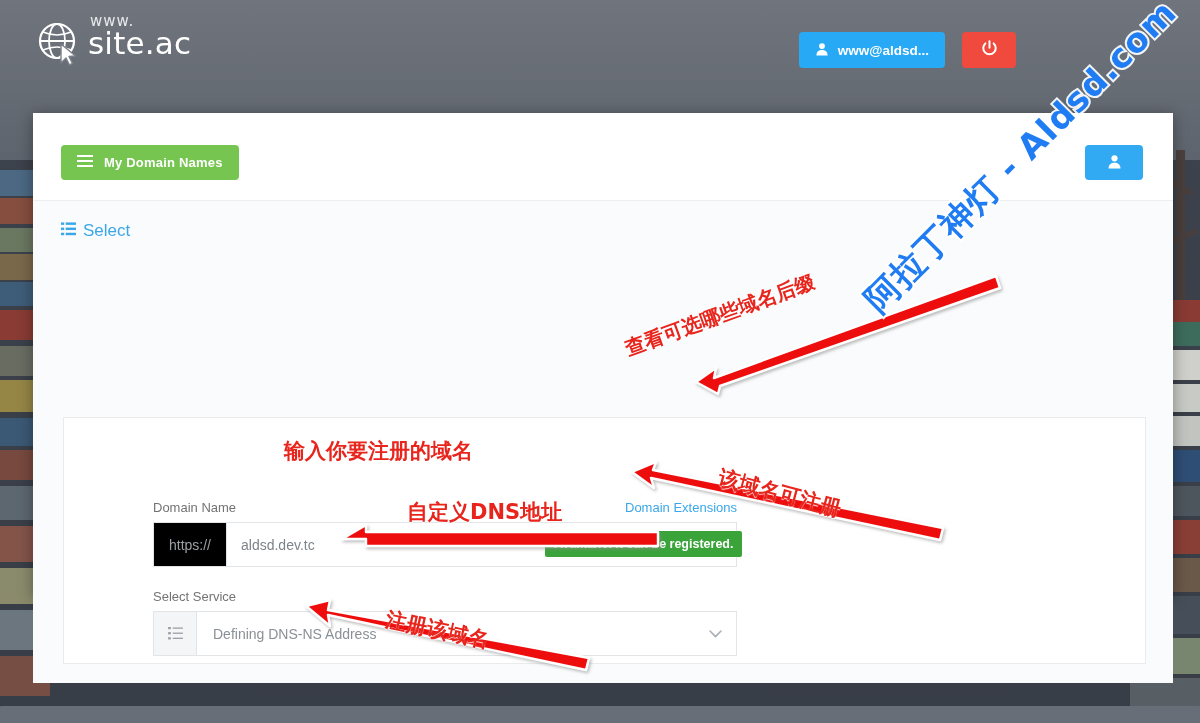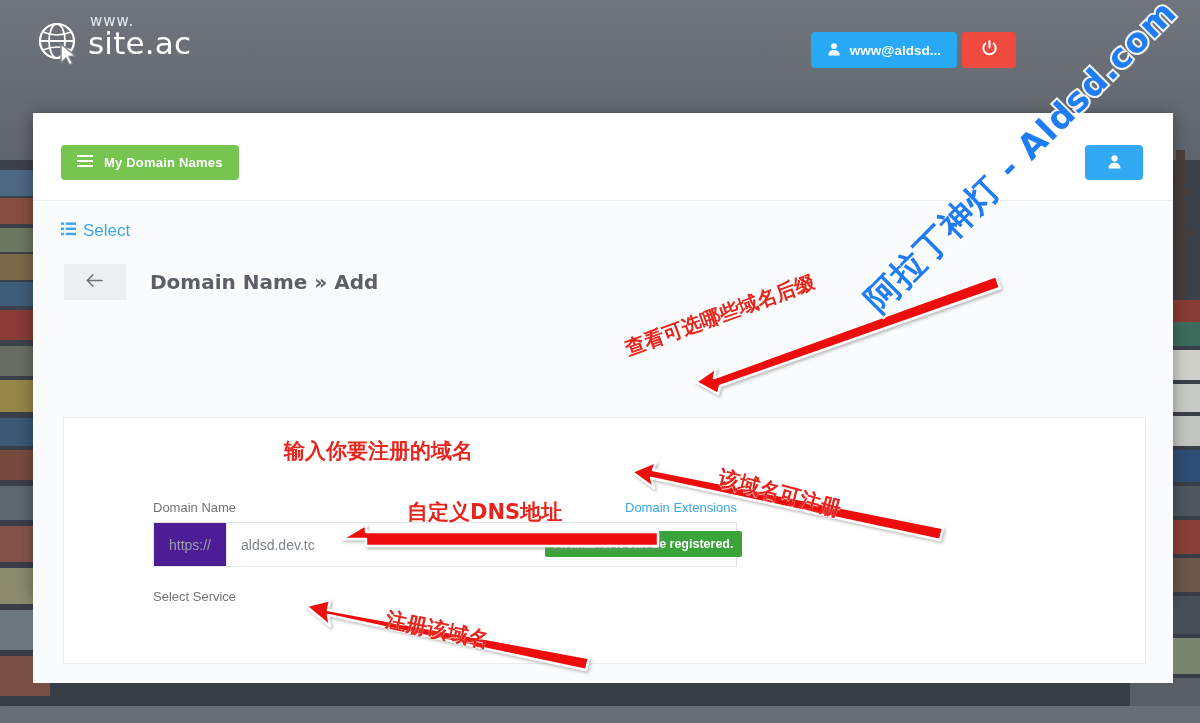--- a/index.html
+++ b/index.html
@@ -47,21 +47,21 @@
     font-size:15px; color:#e6e8ea; letter-spacing:1px;
     position:absolute; left:2px; top:-14px; line-height:1;
     font-family:"DejaVu Sans", sans-serif;
   }
   #logo-site {
     font-size:31px; color:#ffffff; line-height:1; letter-spacing:.2px;
     font-family:"DejaVu Sans", sans-serif; font-weight:400;
   }
   #top-actions {
     position:absolute; right:20px; top:32px;
-    display:flex; align-items:center; gap:5px;
+    display:flex; align-items:center; gap:17px;
   }
   .btn-user-top {
     background:#28a9f5; color:#fff; border:none; border-radius:4px;
     height:36px; padding:0 16px; display:flex; align-items:center; gap:9px;
     font-size:13.5px; font-weight:bold; cursor:pointer;
     font-family:"Liberation Sans", sans-serif;
   }
   .btn-power-top {
     background:#ef4a3d; color:#fff; border:none; border-radius:4px;
     height:36px; width:54px; display:flex; align-items:center; justify-content:center;
@@ -121,21 +121,21 @@
   .field-label {
     font-size:13px; color:#737373; font-family:Liberation Sans, sans-serif;
   }
   #row-domain { position:absolute; left:89px; top:82px; width:584px; }
   #domain-label-row { display:flex; justify-content:space-between; align-items:baseline; }
   #ext-link { color:#3ba7e8; font-size:13px; text-decoration:none; cursor:pointer; }
   #domain-input-group {
     display:flex; margin-top:7px; border:1px solid #e2e5e8; height:45px; background:#fff;
   }
   #domain-prefix {
-    width:73px; background:#4c1d95; border-right:1px solid #e2e5e8;
+    width:73px; background:#000000; border-right:1px solid #e2e5e8;
     display:flex; align-items:center; justify-content:center;
     color:#9aa0a6; font-size:14px;
   }
   #domain-input {
     border:none; outline:none; flex:1; padding:0 14px; font-size:14px; color:#7d838a;
     font-family:"Liberation Sans", sans-serif; background:transparent;
   }
   #avail-badge {
     position:absolute; left:392px; top:31px;
     background:#3aa33a; color:#fff; font-size:12.5px; font-weight:bold;
@@ -299,48 +299,55 @@
           <rect x="5" y="0" width="11" height="2.6" fill="#3ba7e8"></rect>
           <rect x="0" y="5.5" width="3.4" height="2.6" fill="#3ba7e8"></rect>
           <rect x="5" y="5.5" width="11" height="2.6" fill="#3ba7e8"></rect>
           <rect x="0" y="11" width="3.4" height="2.6" fill="#3ba7e8"></rect>
           <rect x="5" y="11" width="11" height="2.6" fill="#3ba7e8"></rect>
         </svg>
       </span>
       <span>Select</span>
     </a>
 
-    <div id="breadcrumb-row">
-      <div id="back-btn">
-        <span>
-          <svg width="18" height="13" viewBox="0 0 18 13">
-            <path d="M6.8 1 L1.4 6.5 L6.8 12" fill="none" stroke="#6b7279" stroke-width="1.7" stroke-linecap="round" stroke-linejoin="round"></path>
-            <line x1="1.8" y1="6.5" x2="16" y2="6.5" stroke="#6b7279" stroke-width="1.7" stroke-linecap="round"></line>
-          </svg>
-        </span>
-      </div>
-      <div id="page-title">Domain Name » Add</div>
-    </div>
 
     <div id="form-card">
 
       <div id="row-domain">
         <div id="domain-label-row">
           <span class="field-label">Domain Name</span>
           <a id="ext-link">Domain Extensions</a>
         </div>
         <div id="domain-input-group">
           <div id="domain-prefix">https://</div>
           <input id="domain-input" type="text" value="aldsd.dev.tc" style="">
         </div>
         <div id="avail-badge">Available. It can be registered.</div>
       </div>
 
       <div id="row-service">
         <div class="field-label">Select Service</div>
+        <div id="service-group">
+          <div id="service-icon-box">
+            <svg width="15" height="13" viewBox="0 0 16 14">
+              <rect x="0" y="0" width="3" height="2.4" fill="#9aa0a6"></rect>
+              <rect x="5" y="0.5" width="11" height="1.4" fill="#9aa0a6"></rect>
+              <rect x="0" y="5.5" width="3" height="2.4" fill="#9aa0a6"></rect>
+              <rect x="5" y="6" width="11" height="1.4" fill="#9aa0a6"></rect>
+              <rect x="0" y="11" width="3" height="2.4" fill="#9aa0a6"></rect>
+              <rect x="5" y="11.5" width="11" height="1.4" fill="#9aa0a6"></rect>
+            </svg>
+          </div>
+          <div id="service-value">Defining DNS-NS Address</div>
+          <div id="service-caret">
+            <svg width="13" height="8" viewBox="0 0 13 8">
+              <path d="M1 1 L6.5 6.6 L12 1" fill="none" stroke="#aab0b6" stroke-width="1.6" stroke-linecap="round" stroke-linejoin="round"></path>
+            </svg>
+          </div>
+        </div>
       </div>
 
     </div>
   </div>
 </div>
 
 <div class="anno-layer">
 
   <svg class="anno-arrow" style="left:680px; top:268px;" width="330" height="145">
     <defs>

